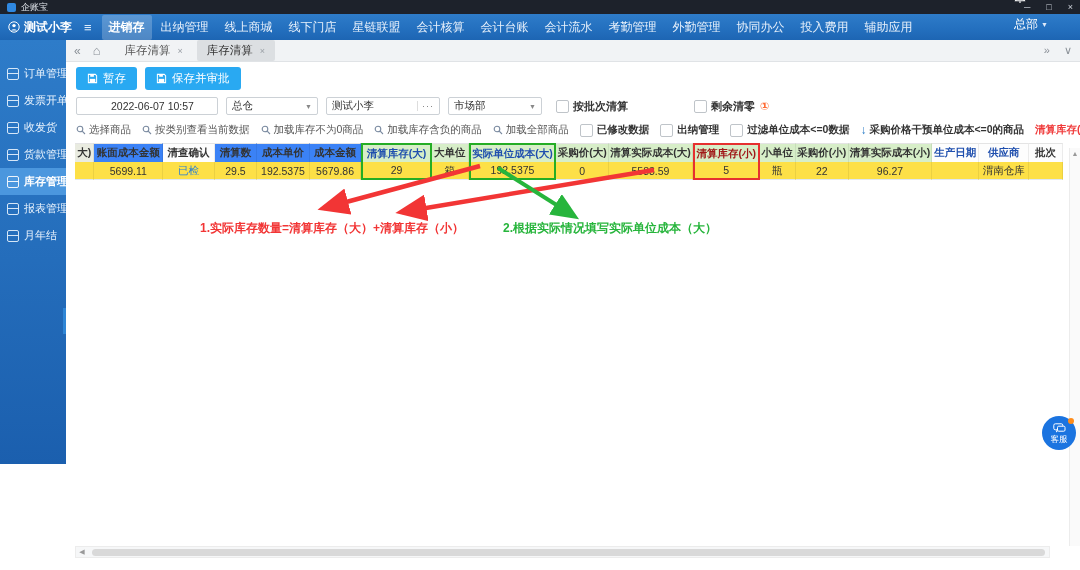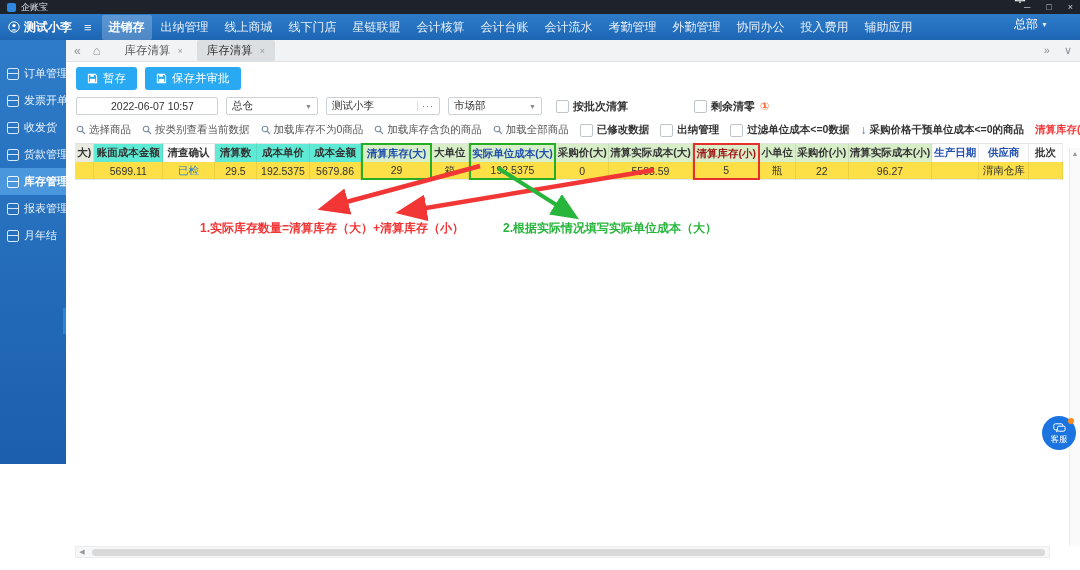--- a/index.html
+++ b/index.html
@@ -64,21 +64,21 @@
   .f-link{display:inline-flex;align-items:center;gap:3px;color:#555;}
   .f-note{display:inline-flex;align-items:center;gap:3px;font-weight:bold;color:#333;}
   .dl-arrow{color:#2a7cc8;font-weight:bold;font-size:12px;}
   .f-red{color:#f03a3a;font-weight:bold;}
   
   .tbl-wrap{margin:6px 0 0 9px;width:988px;overflow:hidden;}
   table{border-collapse:separate;border-spacing:0;table-layout:fixed;}
   th,td{box-sizing:border-box;border-right:1px solid rgba(0,0,0,.07);overflow:hidden;white-space:nowrap;text-align:center;}
   thead th{height:19px;font-size:10.5px;font-weight:bold;color:#333;border-top:1px solid #e4e4e4;}
   tbody td{height:18px;background:#fde047;font-size:10.5px;color:#333;border-bottom:1px solid #dfe8f2;}
-  .bg-gray{background:#e9ebe0;}.bg-orange{background:#5eead4;}.bg-white{background:#fdfdfd;}.bg-green{background:#d7eec8;}
+  .bg-gray{background:#e9ebe0;}.bg-orange{background:#3b82f6;}.bg-white{background:#fdfdfd;}.bg-green{background:#d7eec8;}
   .hbox-green{border:2px solid #25ad25 !important;border-bottom:none !important;}
   .cbox-green{border:2px solid #25ad25 !important;border-top:none !important;}
   .hbox-red{border:2px solid #e63030 !important;border-bottom:none !important;}
   .cbox-red{border:2px solid #e63030 !important;border-top:none !important;}
   
   .arrow-layer{position:absolute;left:0;top:0;width:1014px;height:508px;pointer-events:none;}
   .anno{position:absolute;font-size:12px;font-weight:bold;white-space:nowrap;}
   .anno.red{color:#f23535;left:134px;top:158px;}
   .anno.green{color:#27b53c;left:437px;top:158px;}
   

